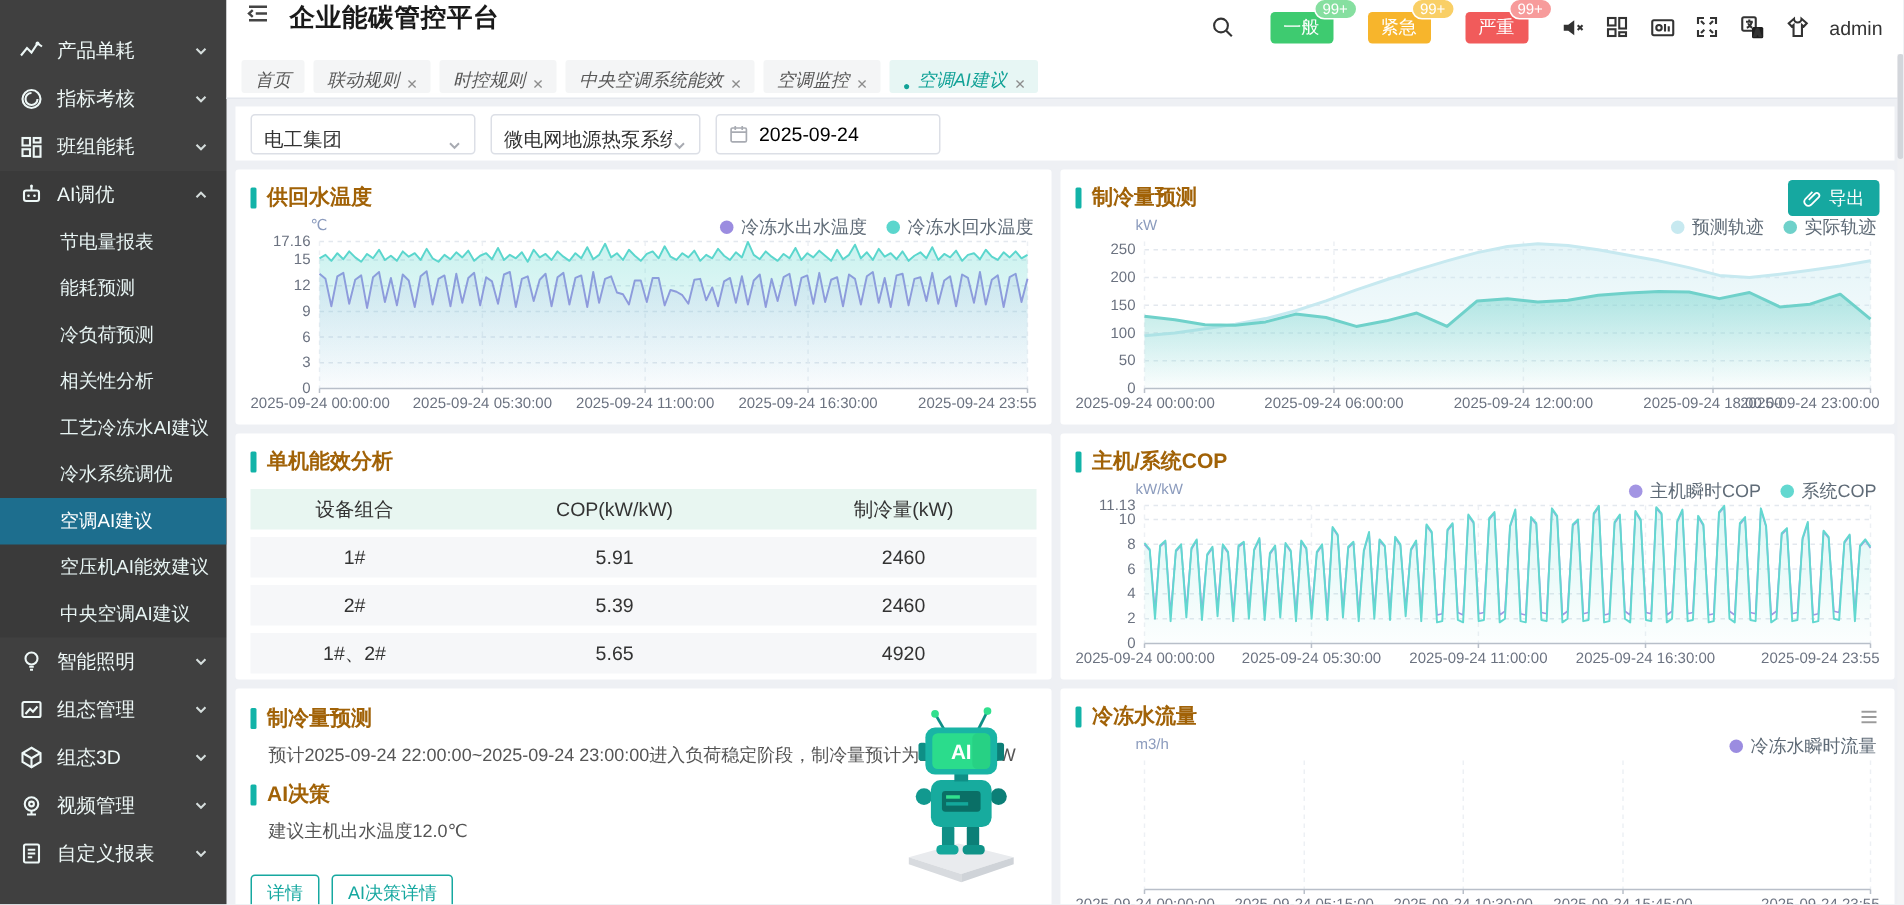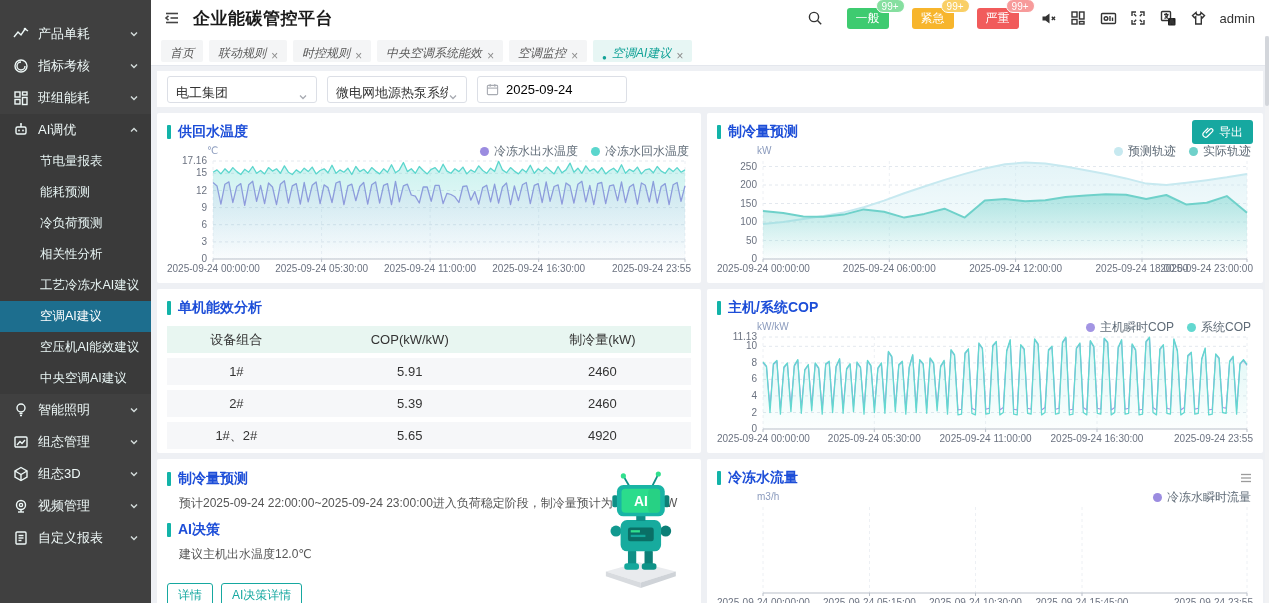--- a/index.html
+++ b/index.html
@@ -12,21 +12,21 @@
   .nav-item .nico { width:16px; height:16px; margin-right:9px; display:inline-flex; align-items:center; justify-content:center; }
   .nav-item .nlabel { flex:1; }
   .nav-item .chev { width:10px; height:10px; display:inline-flex; opacity:.85; }
   .nav-group { background:rgba(0,0,0,0.09); }
   .sub-item { height:31px; line-height:31px; padding-left:40px; font-size:12.5px; cursor:pointer; white-space:nowrap; color:#e8f5f4; }
   .sub-item.active { background:#1d6e8e; color:#ffffff; }
   svg.sic { stroke:#eef8f7; fill:none; stroke-width:1.4; }
 
   
   .main { flex:1; display:flex; flex-direction:column; height:100%; min-width:0; }
-  .topbar { height:36px; background:#ffffff; display:flex; align-items:center; padding:0 14px 0 12px; }
+  .topbar { height:36px; background:#ffffff; display:flex; padding:0 14px 0 12px; }
   .collapse-btn { width:18px; height:18px; margin-right:12px; cursor:pointer; }
   .app-title { font-size:17px; font-weight:700; color:#1a1a1a; letter-spacing:.5px; }
   .top-right { margin-left:auto; display:flex; align-items:center; gap:13px; }
   .hicon { width:17px; height:17px; display:inline-flex; align-items:center; justify-content:center; cursor:pointer; }
   .hicon svg { stroke:#333; fill:none; stroke-width:1.4; }
   .badge { position:relative; font-size:12px; color:#fff; padding:2px 9px; border-radius:3px; margin-left:10px; cursor:pointer; }
   .badge .bub { position:absolute; top:-9px; right:-16px; font-size:10px; color:#fff; padding:0 5px; height:14px; line-height:13px; border-radius:8px; border:1px solid #fff; }
   .b-normal { background:#3ecb70; } .b-normal .bub { background:#86dfa0; }
   .b-urgent { background:#f7b52c; } .b-urgent .bub { background:#f9cf66; }
   .b-severe { background:#f15b5b; } .b-severe .bub { background:#f79b9b; }
@@ -42,21 +42,21 @@
   .filterbar { height:36px; background:#fff; display:flex; align-items:center; gap:10px; padding:0 10px; margin-bottom:6px; }
   .select { width:150px; height:27px; border:1px solid #dcdfe6; border-radius:3px; display:flex; align-items:flex-end; padding:0 8px; font-size:13px; color:#333; cursor:pointer; background:#fff; }
   .select.wide { width:140px; }
   .select .stext { flex:1; white-space:nowrap; overflow:hidden; }
   .datebox { width:150px; height:27px; border:1px solid #dcdfe6; border-radius:3px; display:flex; align-items:center; gap:7px; padding:0 8px; font-size:13px; color:#000000; cursor:pointer; background:#fff; }
 
   .grid { display:grid; grid-template-columns:544px 556px; grid-template-rows:170px 164px 158px; gap:6px; }
   .panel { background:#fff; border-radius:2px; padding:8px 10px; overflow:hidden; display:flex; flex-direction:column; position:relative; }
   .p-head { display:flex; align-items:center; height:22px; flex:none; }
   .p-bar { width:4px; height:14px; background:#12b3a8; border-radius:1px; margin-right:7px; }
-  .p-title { font-size:14px; font-weight:700; color:#1d4ed8; }
+  .p-title { font-size:14px; font-weight:700; color:#a16207; }
   .p-right { margin-left:auto; display:flex; align-items:center; }
   .export-btn { background:#16a8a0; color:#fff; font-size:12px; border:none; border-radius:3px; height:24px; padding:0 10px; display:flex; align-items:center; gap:5px; cursor:pointer; }
   .tool-icon { width:14px; height:14px; cursor:pointer; opacity:.65; }
 
   .chart-wrap { flex:1; position:relative; margin-top:2px; }
   .c-unit { position:absolute; top:0; font-size:10px; color:#8b9bbd; }
   .c-legend { position:absolute; top:-2px; right:2px; display:flex; gap:13px; font-size:12px; color:#5f6b77; }
   .lg-item { display:inline-flex; align-items:center; gap:5px; cursor:pointer; }
   .lg-dot { width:9px; height:9px; border-radius:50%; display:inline-block; }
   .chart-wrap svg { display:block; }
@@ -141,20 +141,21 @@
             <svg class="sic" width="10" height="10" viewBox="0 0 10 10">
               <polyline points="2,6.5 5,3.5 8,6.5"></polyline>
             </svg>
           </span>
       </div>
       <div class="sub-item">节电量报表</div>
       <div class="sub-item">能耗预测</div>
       <div class="sub-item">冷负荷预测</div>
       <div class="sub-item">相关性分析</div>
       <div class="sub-item">工艺冷冻水AI建议</div>
+      <div class="sub-item">冷水系统调优</div>
       <div class="sub-item active">空调AI建议</div>
       <div class="sub-item">空压机AI能效建议</div>
       <div class="sub-item">中央空调AI建议</div>
     </div>
 
     <div class="nav-item">
       <span class="nico">
           <svg class="sic" width="16" height="16" viewBox="0 0 16 16">
             <circle cx="8" cy="6" r="4"></circle>
             <line x1="6.5" y1="11.5" x2="9.5" y2="11.5"></line>

